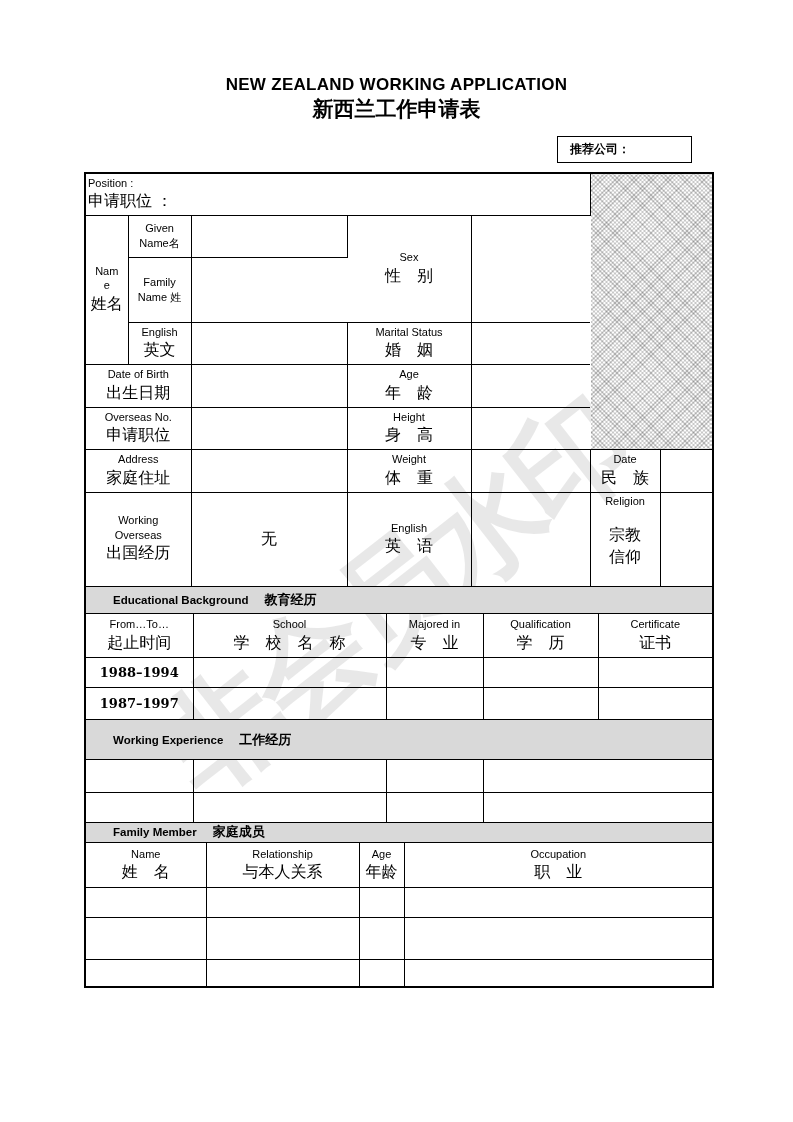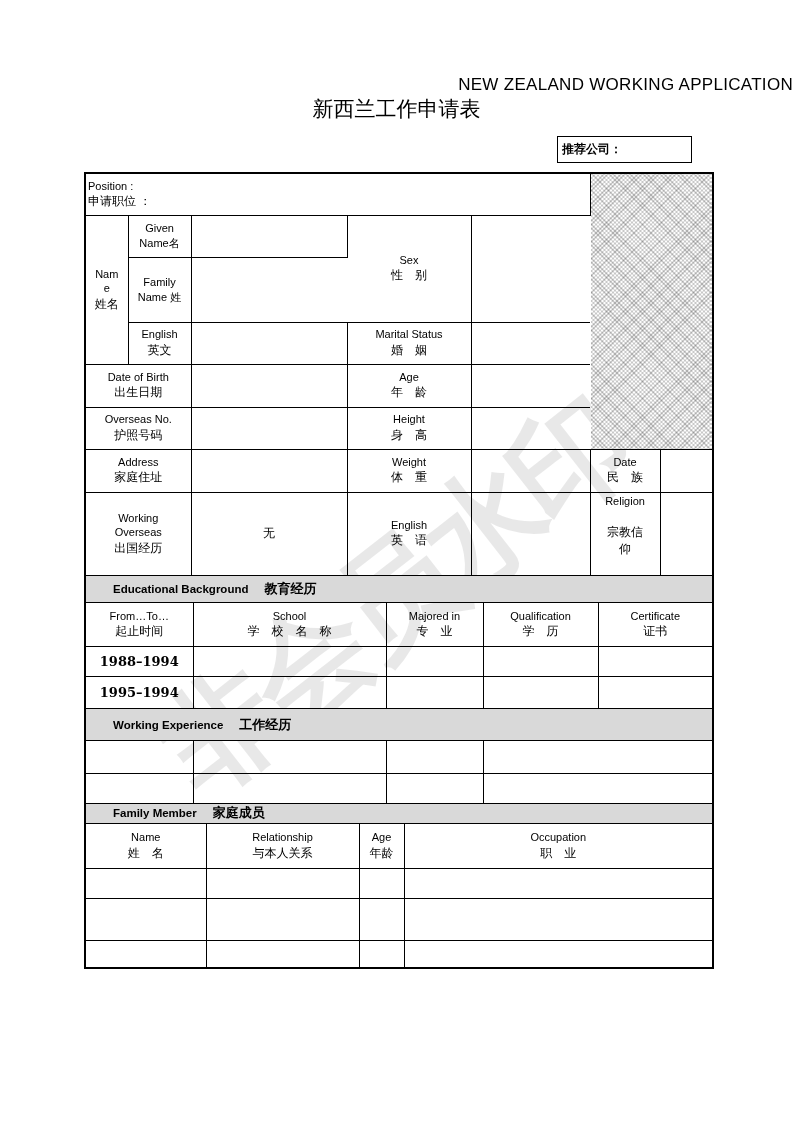--- a/index.html
+++ b/index.html
@@ -1,38 +1,38 @@
 <!DOCTYPE html>
 <html><head>
 <meta charset="utf-8">
 <style>
   * { margin:0; padding:0; box-sizing:border-box; }
   html,body { background:#ffffff; }
   .page {
     position:relative; width:793px; height:1122px; background:#fff;
     font-family:"Liberation Sans", sans-serif; color:#000; overflow:hidden;
   }
-  .title { position:absolute; top:75px; left:0; right:0; text-align:right;
-    font-size:17px; font-weight:400; letter-spacing:.3px; z-index:2; }
+  .title { position:absolute; top:75px; left:0; right:0; text-align:center;
+    font-size:17px; font-weight:700; letter-spacing:.3px; z-index:2; }
   .subtitle { position:absolute; top:95px; left:0; right:0; text-align:center;
-    font-size:21px; font-weight:400; z-index:2; }
+    font-size:21px; font-weight:700; z-index:2; }
   .referral { position:absolute; left:557px; top:136px; width:135px; height:27px;
-    border:1.5px solid #000; font-size:12px; font-weight:700; padding:4px 0 0 4px;
+    border:1.5px solid #000; font-size:12px; font-weight:700; padding:4px 0 0 12px;
     background:#fff; z-index:3; }
   .watermark { position:absolute; left:55px; top:518px; width:680px; text-align:center;
     font-size:118px; font-weight:700; letter-spacing:-8px; white-space:nowrap;
     color:rgba(0,0,0,0.09); transform:rotate(-38deg); z-index:0; pointer-events:none; }
   .form-wrap { position:absolute; left:84px; top:172px; width:630px;
     border:2px solid #000; z-index:1; background:transparent; }
   table { width:626px; table-layout:fixed; border-collapse:collapse; background:transparent; }
   td { border-right:1px solid #000; border-bottom:1px solid #000;
     text-align:center; vertical-align:middle; padding:1px 2px; overflow:hidden; }
   td:last-child { border-right:none; }
   .en { display:block; font-size:11px; line-height:1.32; }
-  .zh { display:block; font-size:12px; line-height:1.4; }
+  .zh { display:block; font-size:16px; line-height:1.4; }
   .left { text-align:left; }
   .narrow-en { max-width:28px; margin:0 auto; word-break:break-all; }
   .w-family { max-width:46px; margin:0 auto; }
   .w-overseas { max-width:66px; margin:0 auto; }
   .w-religion { max-width:40px; margin:16px auto; }
   .photo {
     background-image:
       repeating-linear-gradient(45deg, rgba(0,0,0,0.22) 0 1px, transparent 1px 3px),
       repeating-linear-gradient(135deg, rgba(0,0,0,0.22) 0 1px, transparent 1px 3px);
     background-color:#fdfdfd;
@@ -118,21 +118,21 @@
         <td></td>
         <td>
           <span class="en">Age</span>
           <span class="zh">年　龄</span>
         </td>
         <td></td>
       </tr>
       <tr style="height:42px">
         <td colspan="2">
           <span class="en">Overseas No.</span>
-          <span class="zh">护照号码</span>
+          <span class="zh">申请职位</span>
         </td>
         <td></td>
         <td>
           <span class="en">Height</span>
           <span class="zh">身　高</span>
         </td>
         <td></td>
       </tr>
       <tr style="height:43px">
         <td colspan="2">
@@ -209,30 +209,30 @@
         </td>
       </tr>
       <tr style="height:30px">
         <td class="years">1988–1994</td>
         <td></td>
         <td></td>
         <td></td>
         <td></td>
       </tr>
       <tr style="height:32px">
-        <td class="years">1995–1994</td>
+        <td class="years">1987–1997</td>
         <td></td>
         <td></td>
         <td></td>
         <td></td>
       </tr>
     </tbody>
       </table>
 
-    <div class="sec-head" style="height:32px">
+    <div class="sec-head" style="height:40px">
       <span class="sh-en">Working Experience</span>
       <span class="sh-zh">工作经历</span>
     </div>
     <table>
       <colgroup>
         <col style="width:107px">
           <col style="width:193px">
           <col style="width:97px">
           <col style="width:229px">
       </colgroup>

